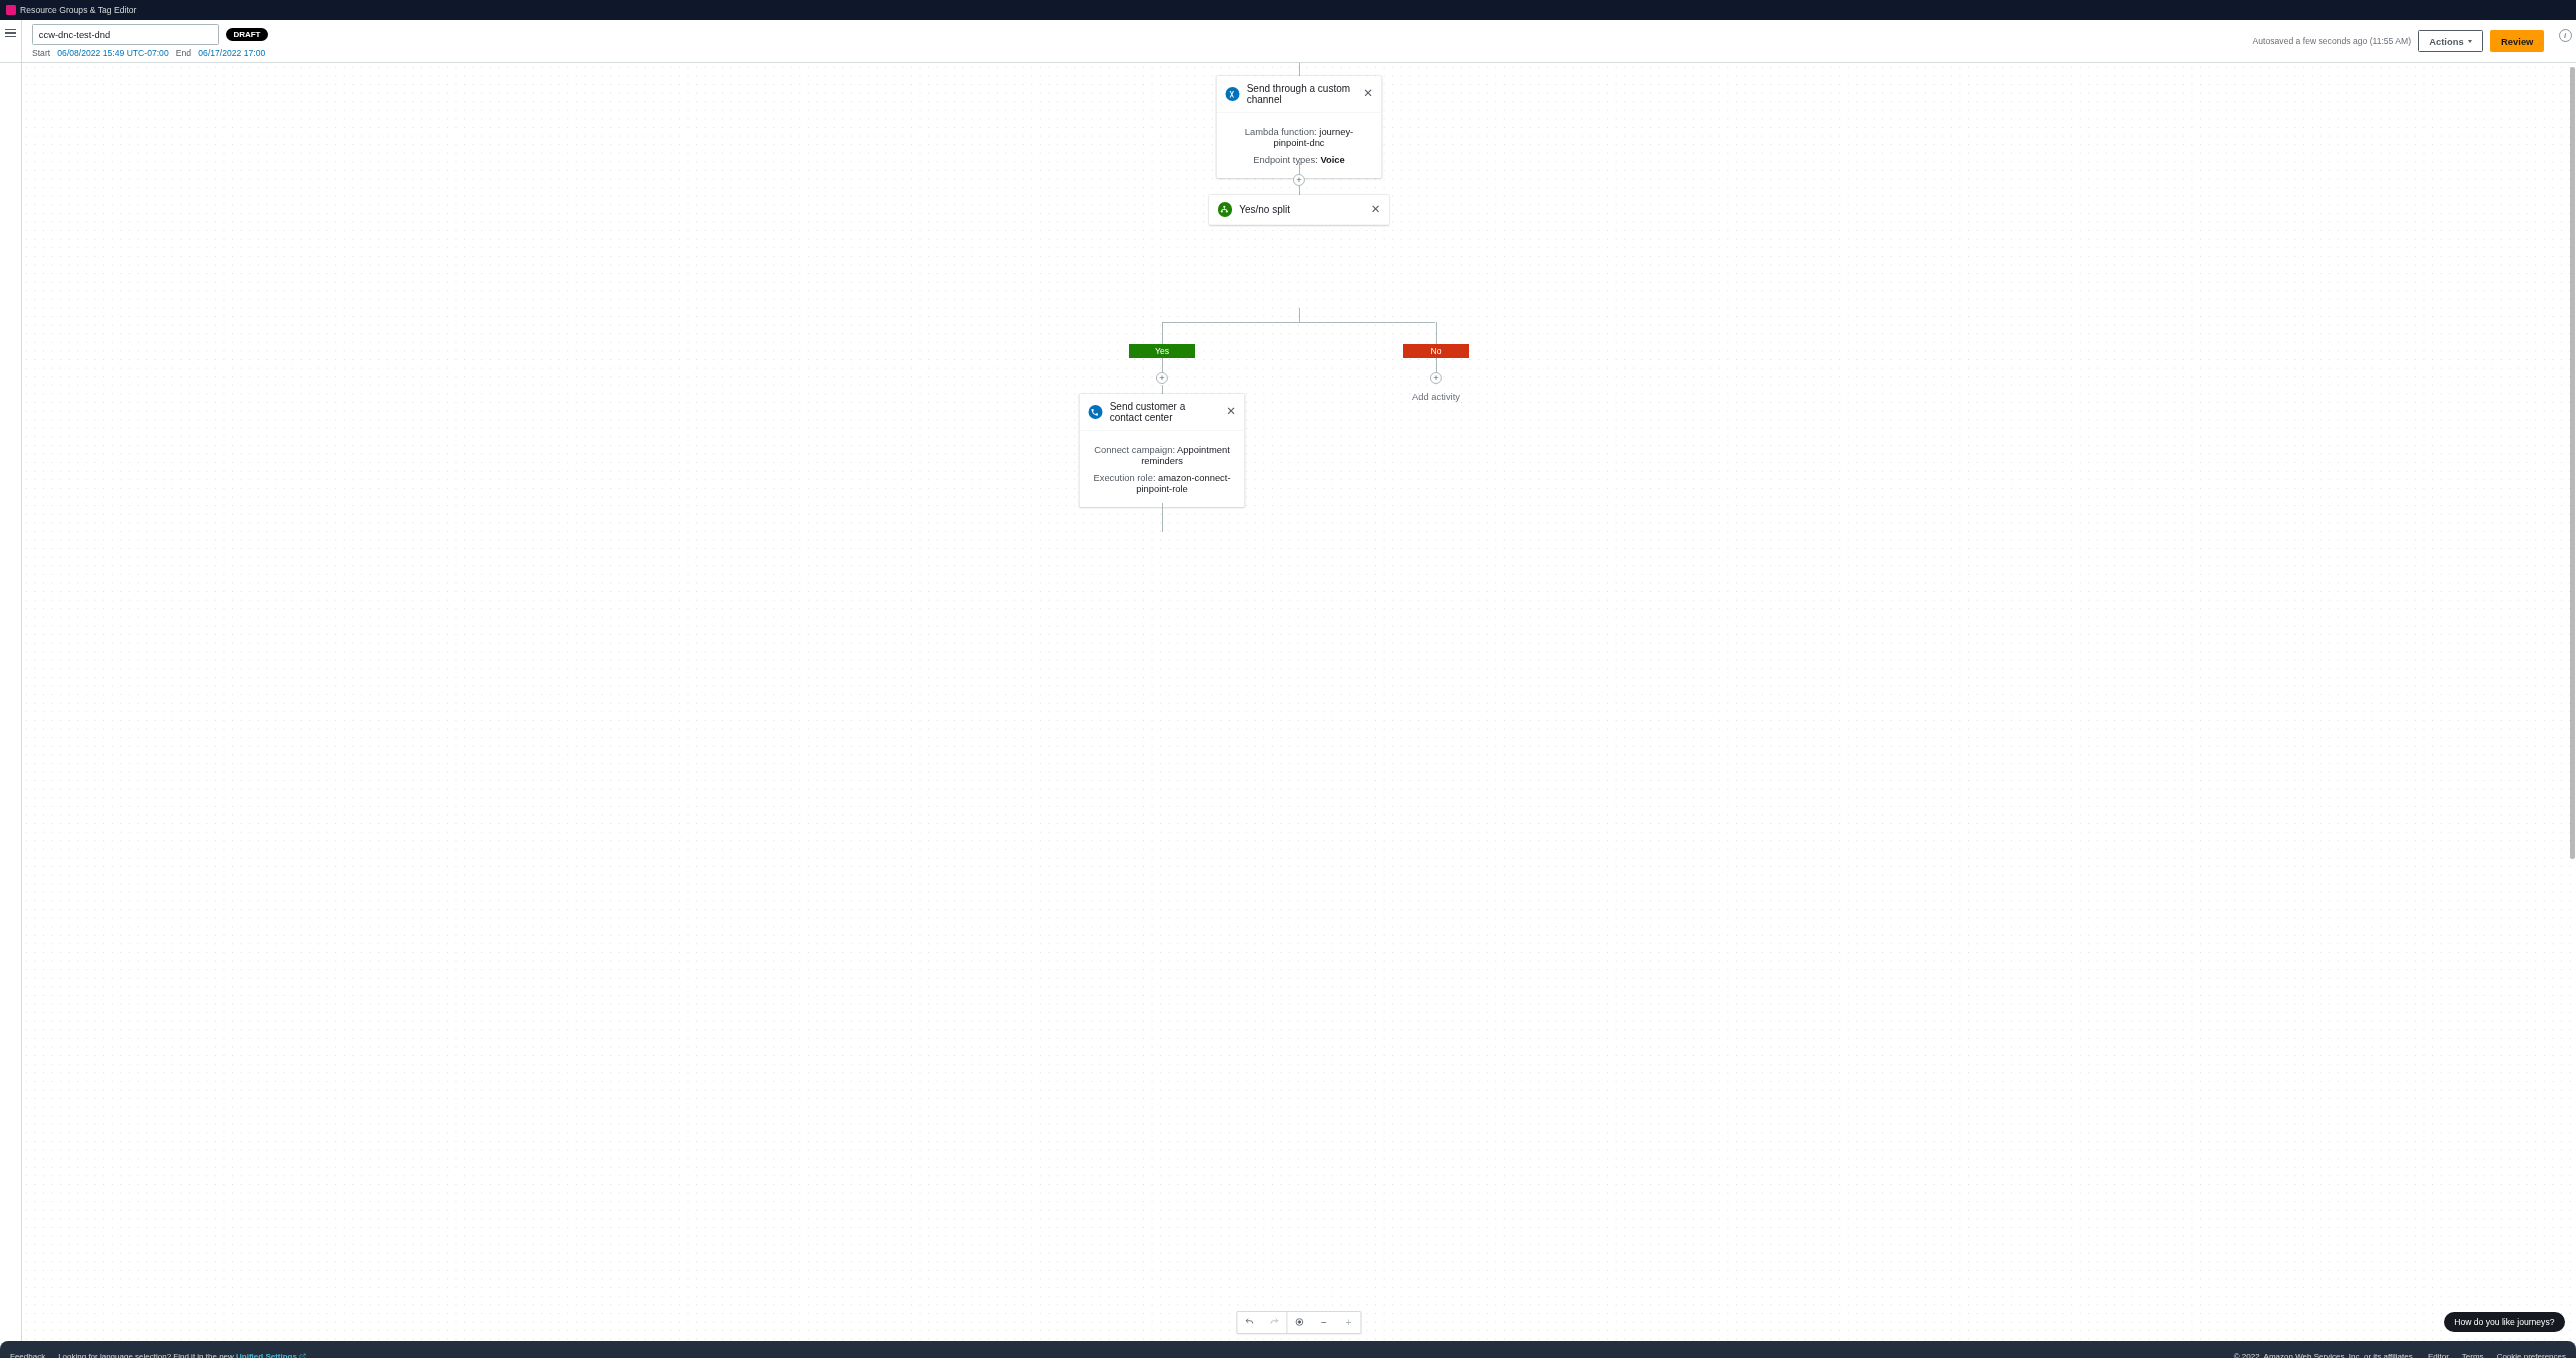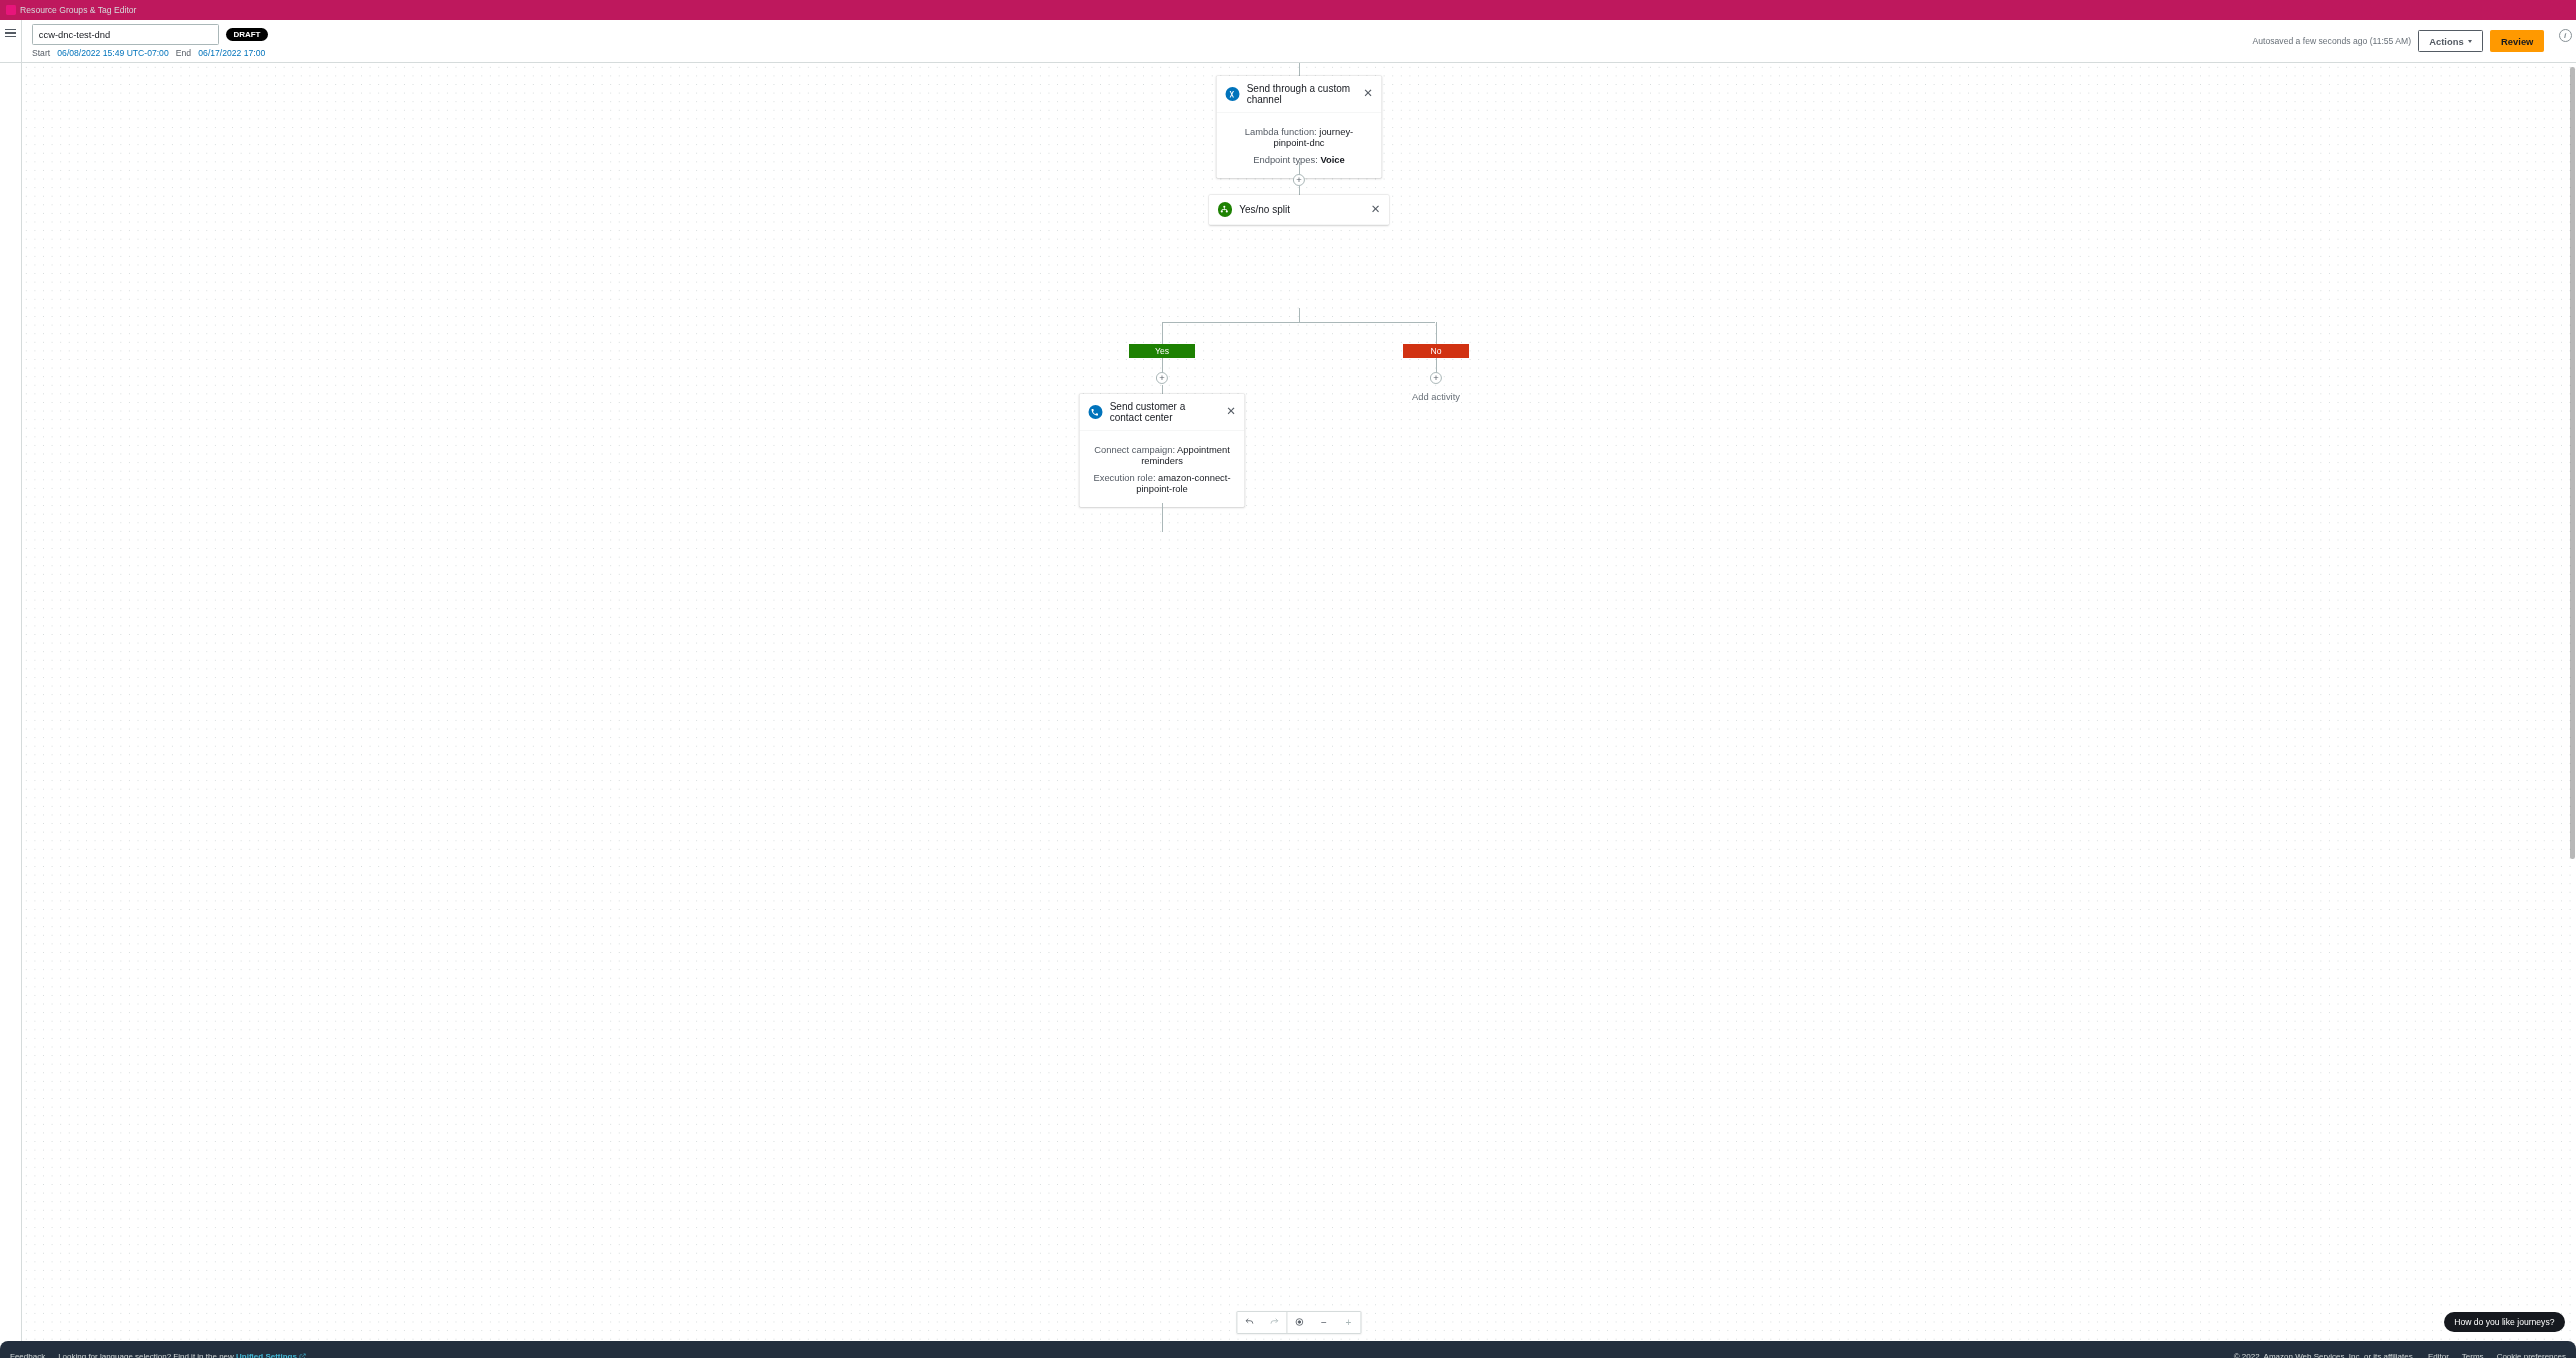--- a/index.html
+++ b/index.html
@@ -1,18 +1,18 @@
 <!DOCTYPE html>
 <html style="font-size:11.5px"><head>
 <meta charset="utf-8">
 <style>
 * { margin: 0; padding: 0; box-sizing: border-box; font-family: "Amazon Ember", "Helvetica Neue", Arial, sans-serif; }
 body { background: #fff; overflow: hidden; }
 
-.top-bar { background: #be185d; height: 20px; display: flex; align-items: center; padding: 0 5.8px; color: #d5dbdb; font-size: 8.6px; }
+.top-bar { background: #0f172a; height: 20px; display: flex; align-items: center; padding: 0 5.8px; color: #d5dbdb; font-size: 8.6px; }
 .top-bar .service-icon { width: 10px; height: 10px; background: #e7157b; border-radius: 1.4px; margin-right: 4.3px; display:inline-block;}
 .top-bar .service-name { color: #d5dbdb; }
 
 .header-region { display: flex; height: 43px; border-bottom: 0.7px solid #d5dbdb; }
 .hamburger-col { width: 22px; border-right: 0.7px solid #d5dbdb; display: flex; align-items: flex-start; justify-content: center; padding-top: 8.6px; }
 .hamburger { width: 11.5px; height: 8.6px; display:flex; flex-direction:column; justify-content:space-between; cursor:pointer;}
 .hamburger span { height:1.4px; background:#545b64; display:block;}
 .header-content { flex: 1; display: flex; align-items: center; padding: 5.8px 10px; justify-content: space-between; }
 .header-left { display:flex; flex-direction:column; gap:2.9px;}
 .header-row1 { display:flex; align-items:center; gap:7.2px;}

